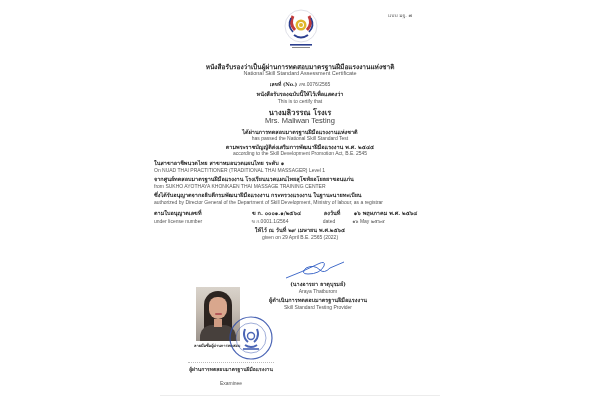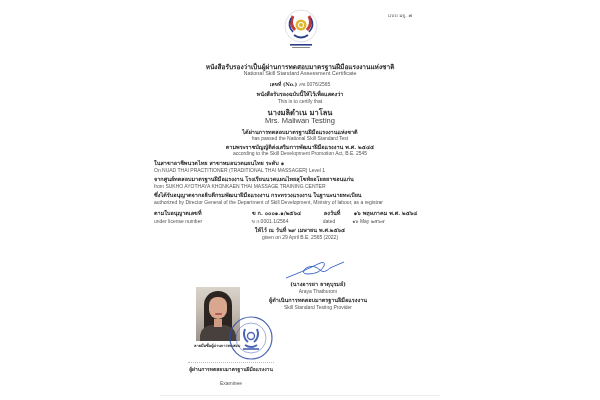--- a/index.html
+++ b/index.html
@@ -100,21 +100,21 @@
   <div class="line en l-title-en">National Skill Standard Assessment Certificate</div>
 
   <div class="line l-no">
     <span class="lbl">เลขที่ (No.)</span>
     <span class="val">สช.0076/2565</span>
   </div>
 
   <div class="line th l-certify-th">หนังสือรับรองฉบับนี้ให้ไว้เพื่อแสดงว่า</div>
   <div class="line en l-certify-en">This is to certify that</div>
 
-  <div class="line th l-name-th">นางมลิดำเน  มาโลน</div>
+  <div class="line th l-name-th">นางมลิวรรณ  โรงเร</div>
   <div class="line en l-name-en">Mrs. Maliwan   Testing</div>
 
   <div class="line th l-passed-th">ได้ผ่านการทดสอบมาตรฐานฝีมือแรงงานแห่งชาติ</div>
   <div class="line en l-passed-en">has passed the National Skill Standard Test</div>
 
   <div class="line th l-act-th">ตามพระราชบัญญัติส่งเสริมการพัฒนาฝีมือแรงงาน พ.ศ. ๒๕๔๕</div>
   <div class="line en l-act-en">according to the Skill Development Promotion Act, B.E. 2545</div>
 
   <div class="left-block th lb1">ในสาขาอาชีพนวดไทย  สาขาหมอนวดแผนไทย ระดับ ๑</div>
   <div class="left-block en lb2">On  NUAD THAI PRACTITIONER  (TRADITIONAL  THAI MASSAGER) Level 1</div>

